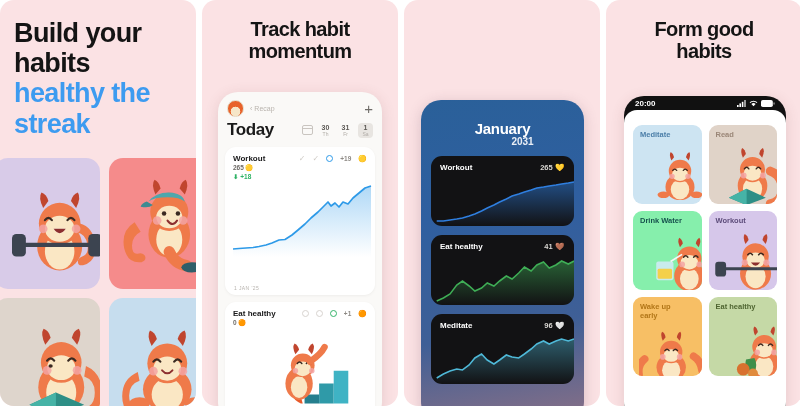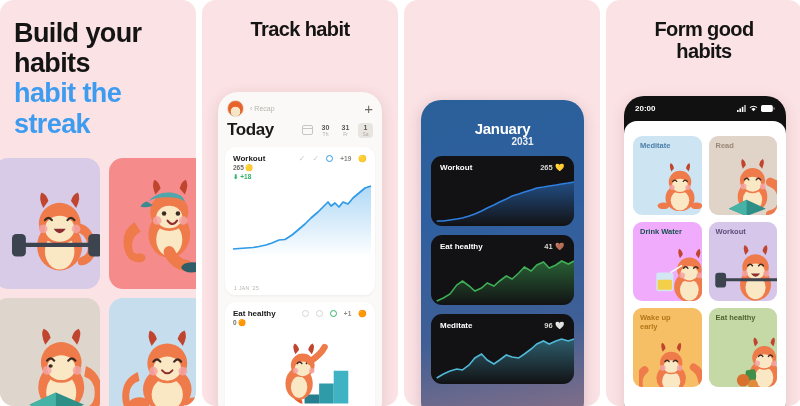--- a/index.html
+++ b/index.html
@@ -75,21 +75,21 @@
   .year { text-align:center; color:#e9eef6; font-weight:800; font-size:10px;
           margin-left:40px; margin-top:-1px; }
   .dcard { background:#121214; border-radius:11px; margin-top:9px; overflow:hidden;
            position:relative; height:70px; }
   .dhead { display:flex; align-items:center; padding:7px 9px 0 9px; }
   .dtitle { font-size:8px; font-weight:700; color:#fff; }
   .dval { margin-left:auto; font-size:7.5px; font-weight:700; color:#d9d7d3;
           display:flex; align-items:center; gap:3px; }
 
   
-  .statusbar { height:25px; display:flex; align-items:center; padding:0 11px;
+  .statusbar { height:14px; display:flex; align-items:center; padding:0 11px;
                color:#fff; font-size:8px; font-weight:700; }
   .sb-right { margin-left:auto; display:flex; align-items:center; gap:3px; }
   .sheet { background:#fff; border-radius:13px 13px 0 0; height:309px; padding:8px 9px 0 9px; }
   .sheet-head { display:flex; align-items:center; }
   .sheet-title { font-size:10.5px; font-weight:800; color:#15151a; letter-spacing:-.2px; }
   .closebtn { margin-left:auto; width:11px; height:11px; border-radius:50%;
               background:#d9d7d5; color:#fff; font-size:8px; line-height:11px;
               text-align:center; font-weight:700; }
   .hgrid { display:grid; grid-template-columns:1fr 1fr; gap:7px; margin-top:7px; }
   .hcard { border-radius:9px; height:79px; position:relative; overflow:hidden; }
@@ -98,21 +98,21 @@
 </style>
 </head>
 <body>
 
 <div class="screens">
 
   <div class="panel p1" style="background:#fbe2e4">
     <div class="headline hl-l">
       <span class="hl-dark">Build your</span>
       <span class="hl-dark">habits</span>
-      <span class="hl-blue">habit the</span>
+      <span class="hl-blue">healthy the</span>
       <span class="hl-blue">streak</span>
     </div>
 
     <div class="grid-wrap">
 
       <div class="gcard" style="background:#d8cbe8">
         <svg class="sq" viewBox="0 0 120 120" style="left:18px;top:24px;width:104px;height:104px">
           <path d="M78 48q16 4 18 24 2 20-14 24-6 1-6-4 0-4 5-6 8-3 6-14-2-12-12-14z" fill="#ef7a4a"></path>
           <ellipse cx="55" cy="74" rx="26" ry="28" fill="#ef7a4a"></ellipse>
           <ellipse cx="55" cy="80" rx="17" ry="21" fill="#fae7c4"></ellipse>
@@ -189,20 +189,21 @@
           <ellipse cx="26" cy="96" rx="12" ry="7" fill="#ef7a4a"></ellipse>
           <ellipse cx="90" cy="96" rx="12" ry="7" fill="#ef7a4a"></ellipse>
         </svg>
       </div>
     </div>
   </div>
 
   <div class="panel p2" style="background:#fbe2e4">
     <div class="headline hl-m">
       <span class="hl-dark">Track habit</span>
+      <span class="hl-dark">momentum</span>
     </div>
 
     <div class="phone phone2">
       <div class="p2-top">
         <div class="avatar"></div>
         <div class="recap">
           <span>‹</span>
           <span>Recap</span>
         </div>
         <div class="plus">+</div>
@@ -423,21 +424,21 @@
               <path d="M61 18q4-9 1-13-4 2-5 8z" fill="#c0452e"></path>
               <path d="M37 33q3-4 6 0" stroke="#3a2a22" stroke-width="2" fill="none" stroke-linecap="round"></path>
               <path d="M53 33q3-4 6 0" stroke="#3a2a22" stroke-width="2" fill="none" stroke-linecap="round"></path>
               <circle cx="36" cy="42" r="4" fill="#f3a3a3" opacity=".85"></circle>
               <circle cx="62" cy="42" r="4" fill="#f3a3a3" opacity=".85"></circle>
               <path d="M16 72l24-12 26 12-26 10z" fill="#2e8f86"></path>
               <path d="M16 72l24-12v22z" fill="#46b3a6"></path>
             </svg>
           </div>
 
-          <div class="hcard" style="background:#f0abfc">
+          <div class="hcard" style="background:#86efac">
             <span class="hlabel" style="color:#15504c">Drink Water</span>
             <svg viewBox="0 0 100 80" style="position:absolute;left:16px;bottom:-4px;width:72px;height:62px">
               <ellipse cx="56" cy="58" rx="21" ry="21" fill="#ef7a4a"></ellipse>
               <ellipse cx="56" cy="62" rx="13" ry="15" fill="#fae7c4"></ellipse>
               <circle cx="56" cy="34" r="17" fill="#ef7a4a"></circle>
               <ellipse cx="56" cy="39" rx="12" ry="10" fill="#fae7c4"></ellipse>
               <path d="M43 18q-4-9-1-13 4 2 5 8z" fill="#c0452e"></path>
               <path d="M69 18q4-9 1-13-4 2-5 8z" fill="#c0452e"></path>
               <path d="M48 32q3-4 6 0" stroke="#3a2a22" stroke-width="2" fill="none" stroke-linecap="round"></path>
               <path d="M62 32q3-4 6 0" stroke="#3a2a22" stroke-width="2" fill="none" stroke-linecap="round"></path>

